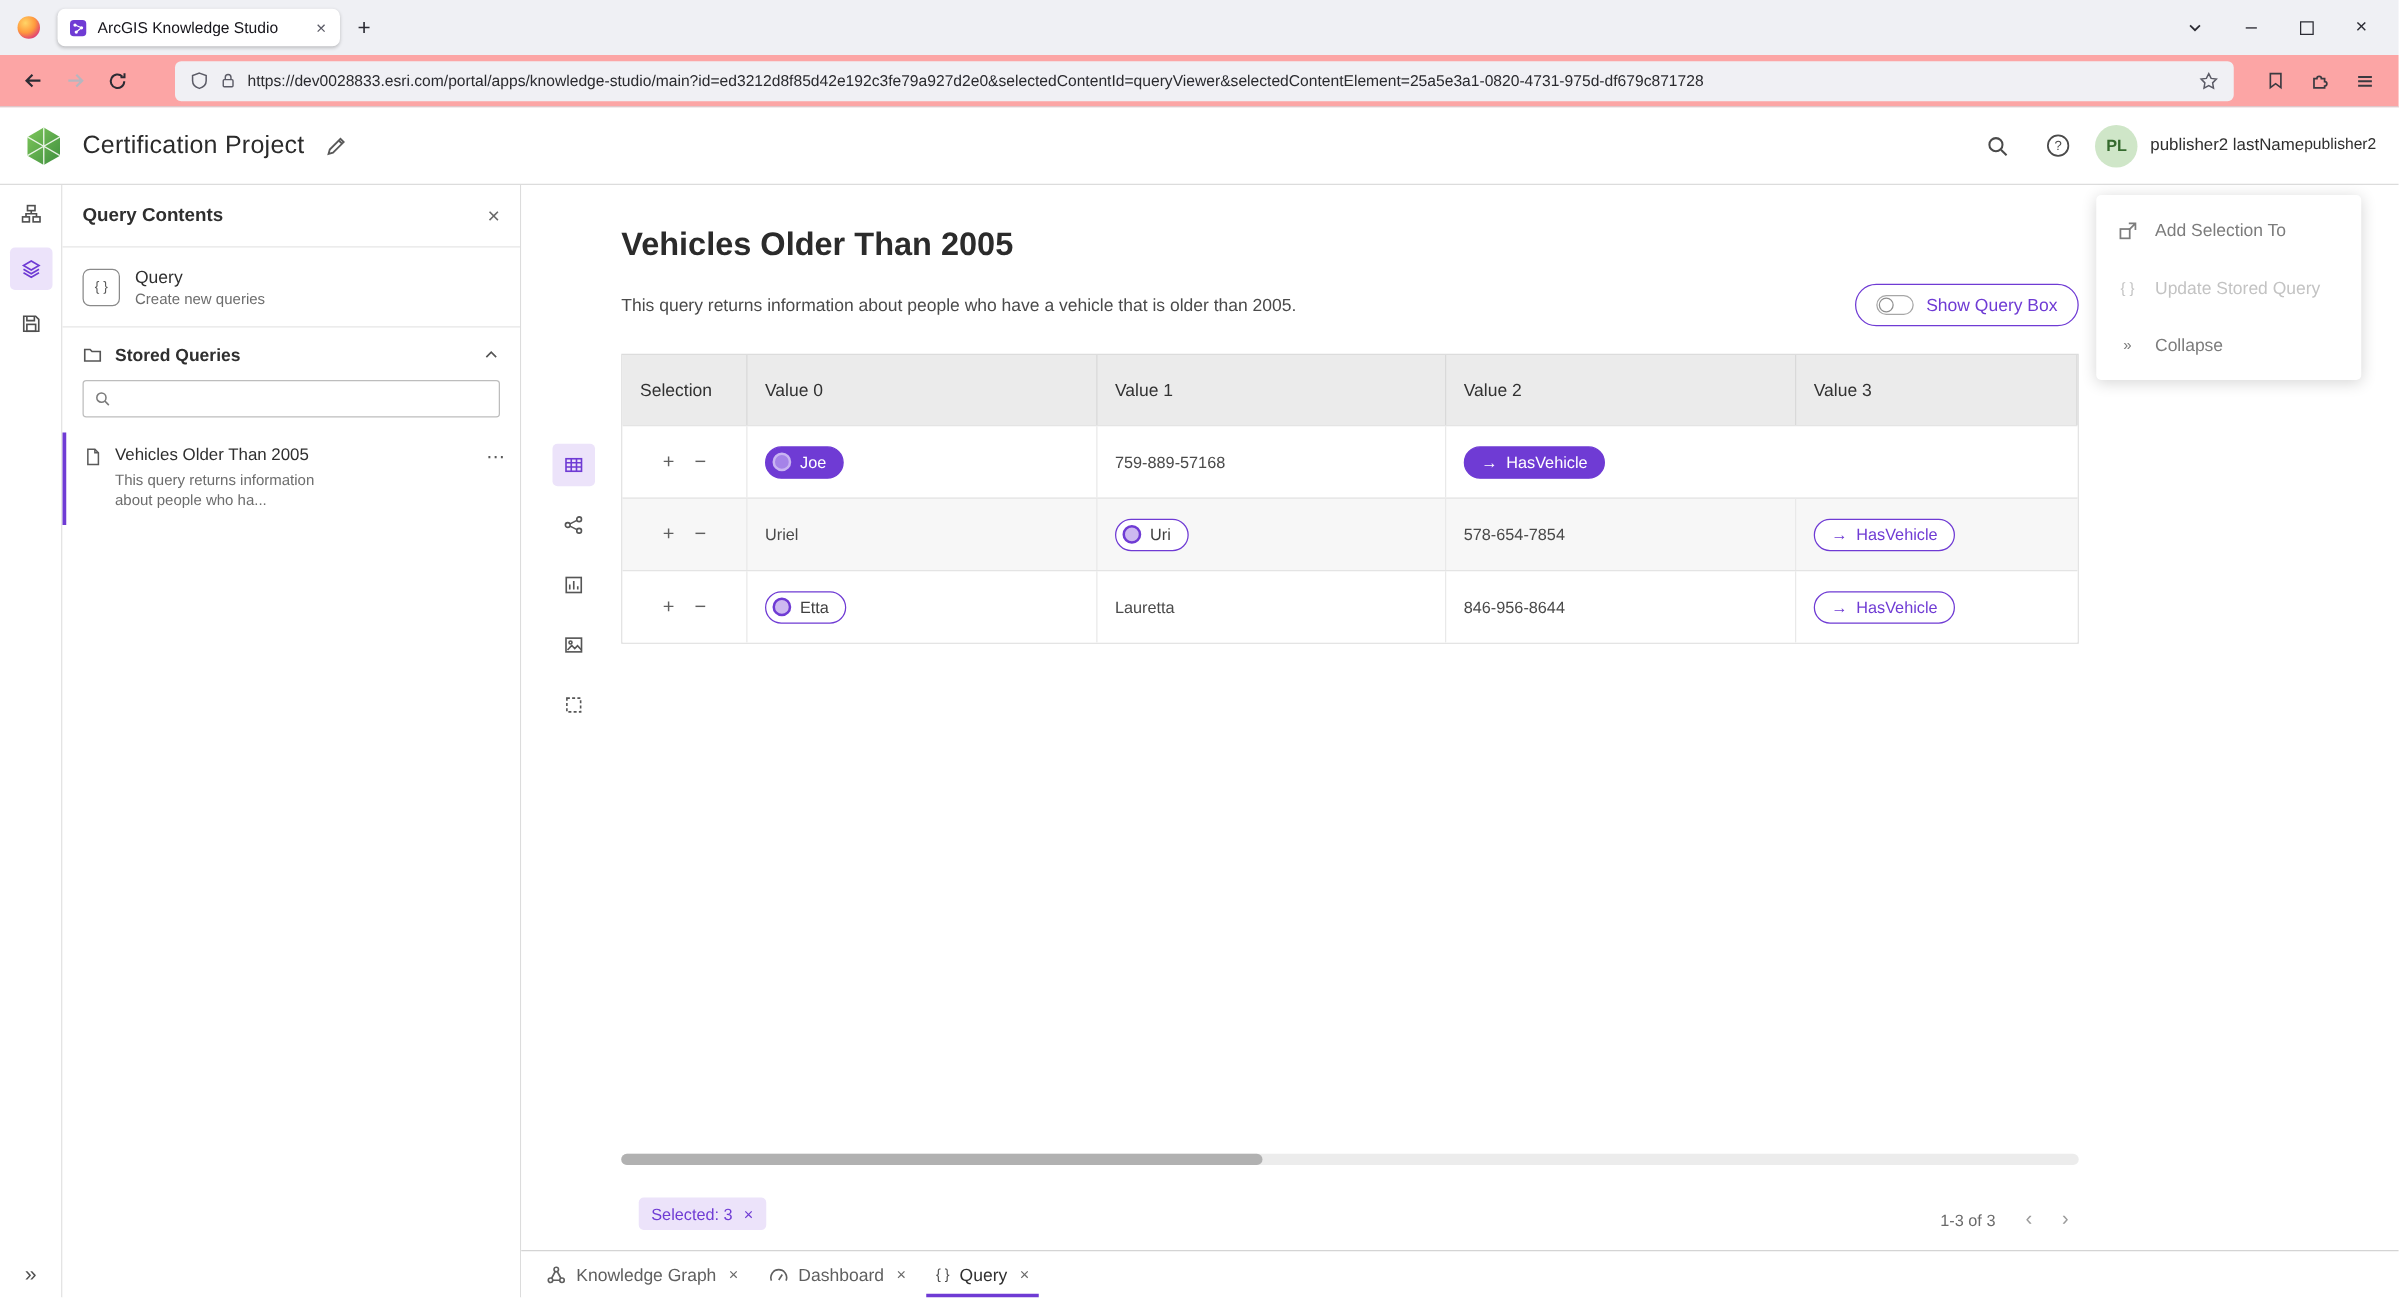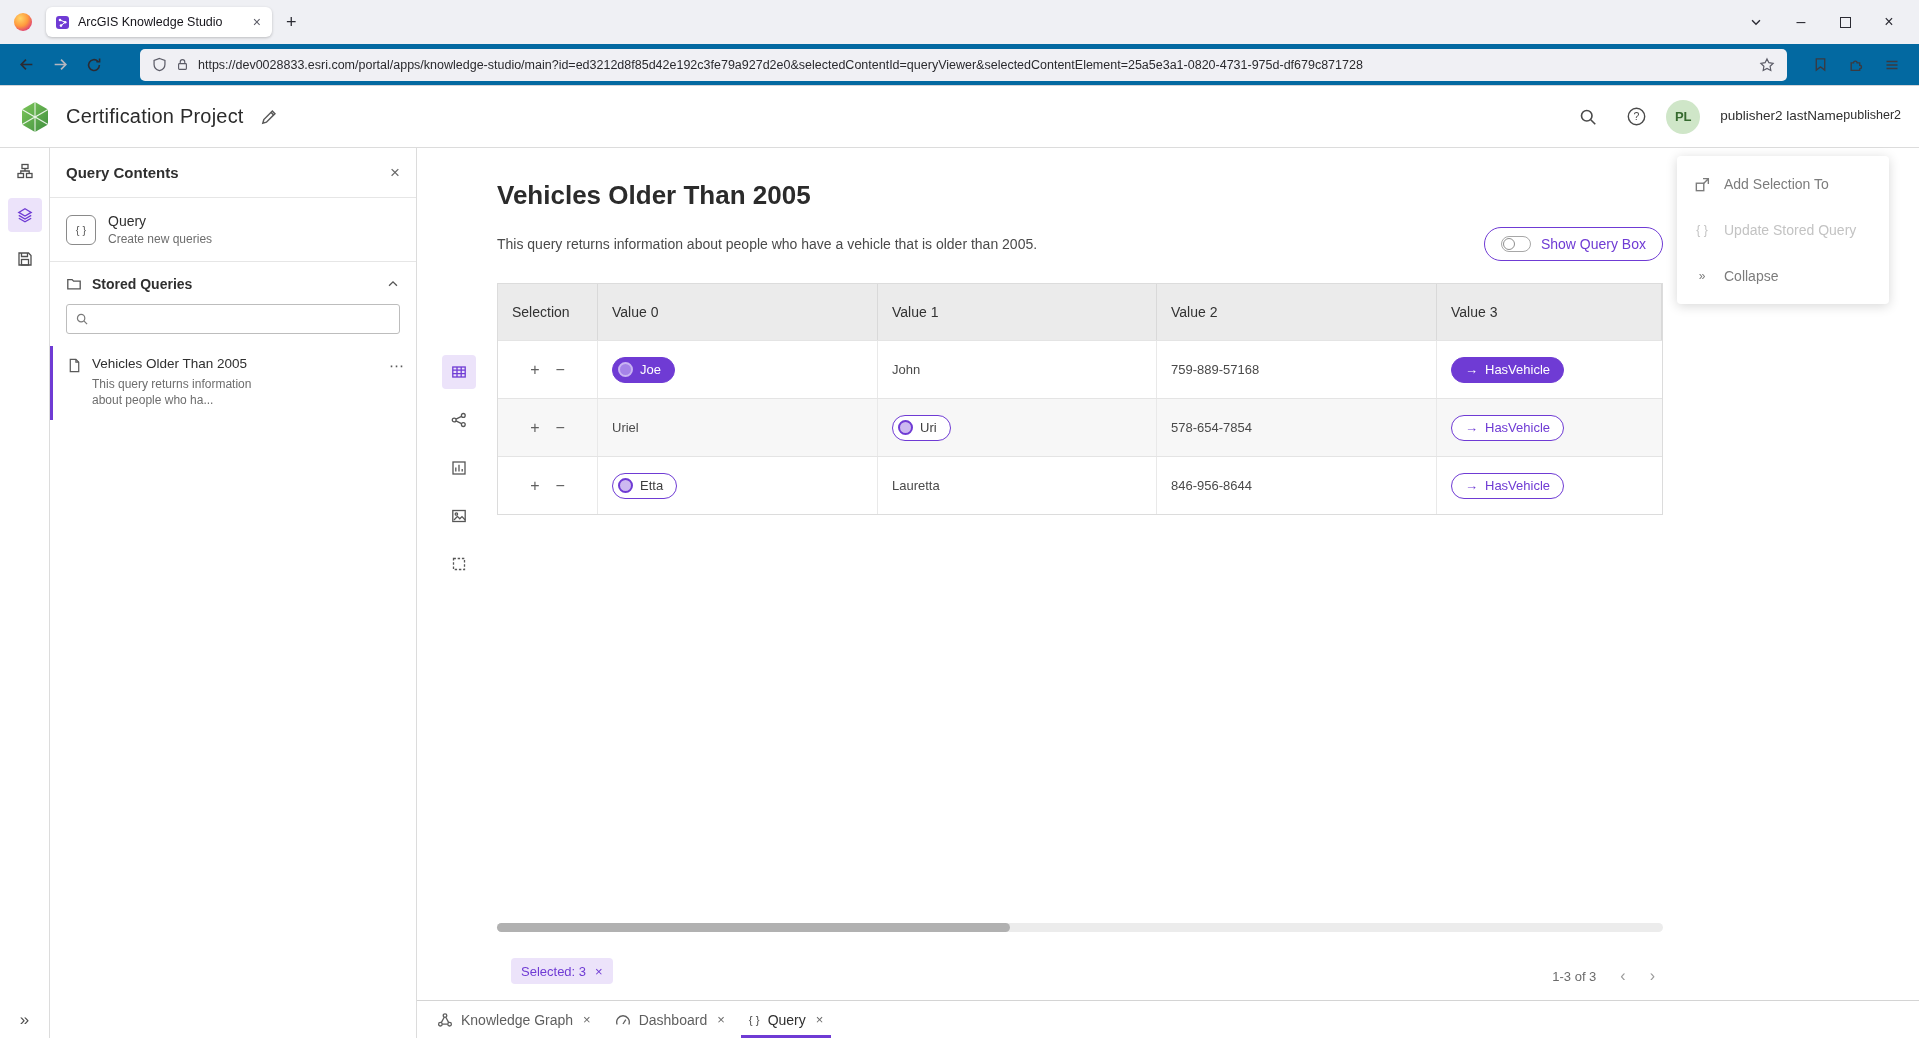--- a/index.html
+++ b/index.html
@@ -26,37 +26,37 @@
   .btab-title{flex:1;font-size:12.5px;color:#15141a;white-space:nowrap;overflow:hidden}
   .btab-close{font-size:14px;color:#5b5b66;padding:0 2px}
   .newtab{font-size:18px;color:#2b2b33;padding:0 10px}
   .ts-spacer{flex:1}
   .tablist-btn{color:#2b2b33;padding:0 12px}
   .win-controls{display:flex;align-items:center}
   .win-controls>span{width:44px;height:44px;display:flex;align-items:center;justify-content:center;
     font-size:16px;color:#2b2b33}
   .maxbox{width:11px;height:11px;border:1.3px solid #2b2b33;display:inline-block}
 
-  .navbar{height:42px;background:#0369a1;display:flex;align-items:center;padding:0 10px;gap:2px;
+  .navbar{height:42px;background:#fca5a5;display:flex;align-items:center;padding:0 10px;gap:2px;
     border-bottom:1px solid #d4d4d8}
   .nav-btn{width:32px;height:32px;display:flex;align-items:center;justify-content:center;color:#2b2b33;flex:none}
   .nav-btn.disabled{color:#b6b6bf}
   .urlbar{flex:1;height:32px;background:#f0f0f4;border-radius:5px;display:flex;align-items:center;gap:9px;
     padding:0 12px;margin:0 14px 0 28px;color:#5b5b66;min-width:0}
   .url-text{flex:1;font-size:12.5px;color:#2a2a2e;white-space:nowrap;overflow:hidden}
   .tb-icon{width:34px;height:34px;display:flex;align-items:center;justify-content:center;color:#3a3a40;flex:none}
 
   
   .app-header{height:62px;display:flex;align-items:center;padding:0 18px;gap:12px;
     border-bottom:1px solid var(--border);background:#fff}
   .app-header h1{margin:0 2px;font-size:20px;font-weight:500;color:#2b2b2b;letter-spacing:.2px}
   .hdr-spacer{flex:1}
   .hdr-icon{width:36px;height:36px;display:flex;align-items:center;justify-content:center;color:#4a4a4a;flex:none}
   .edit-icon{color:#595959;margin-left:2px}
-  .user{display:flex;align-items:center;gap:20px}
+  .user{display:flex;align-items:center;gap:10px}
   .avatar{width:34px;height:34px;border-radius:50%;background:#cfe6c8;color:#356a2e;font-size:13px;
     font-weight:700;display:flex;align-items:center;justify-content:center}
   .user-text{display:flex;flex-direction:row;line-height:1.25;color:#2f2f2f}
   .user-text .uname{font-size:13.5px}
   .user-text .urole{font-size:12.5px}
 
   
   .app-body{display:flex;height:890px}
   .rail{width:50px;border-right:1px solid var(--border);display:flex;flex-direction:column;align-items:center;
     padding:6px 0 10px;flex:none}
@@ -422,21 +422,20 @@
               <div class="tc sel-cell">
                 <span class="pm">+</span>
                 <span class="pm">−</span>
               </div>
               <div class="tc">
                 <span class="node-pill filled">
                   <span class="dot"></span>
                   <span>Joe</span>
                 </span>
               </div>
-              <div class="tc txt">John</div>
               <div class="tc txt">759-889-57168</div>
               <div class="tc">
                 <span class="edge-pill filled">
                   <span class="arrow">→</span>
                   <span>HasVehicle</span>
                 </span>
               </div>
             </div>
 
             <div class="trow body alt">

